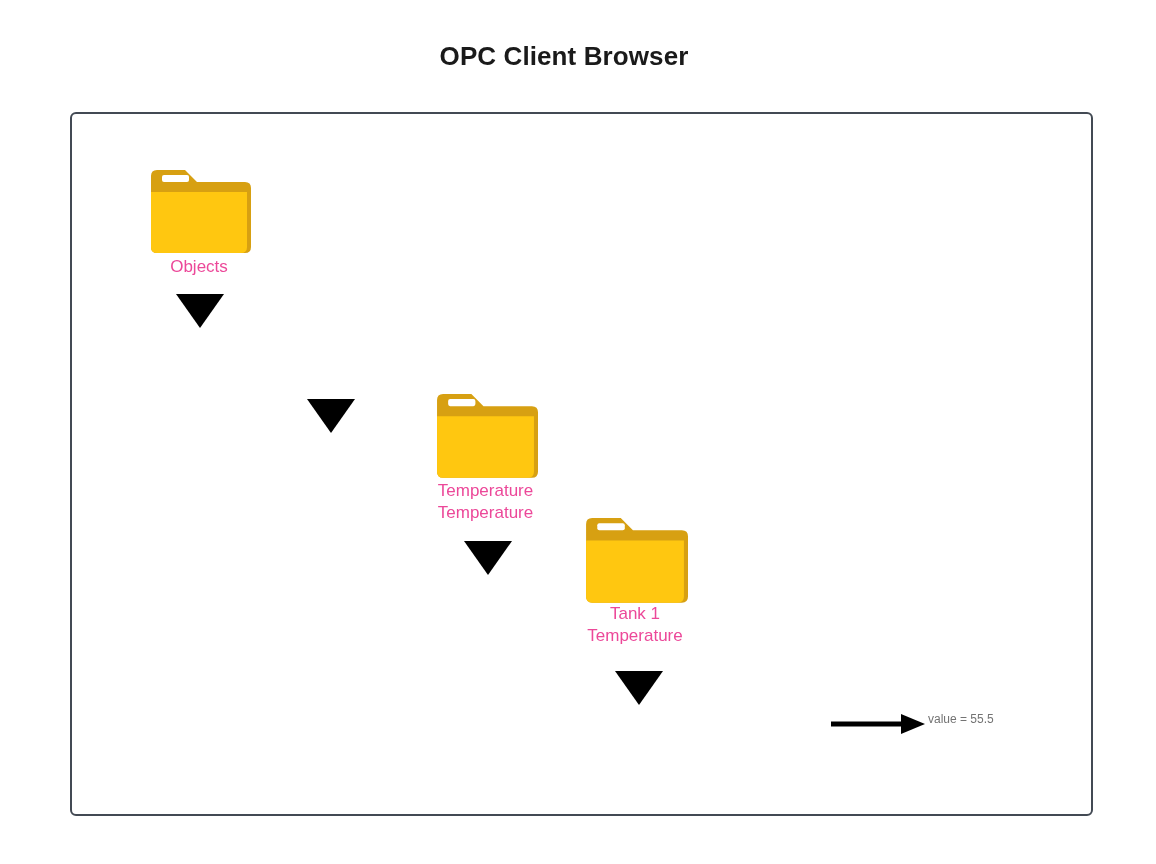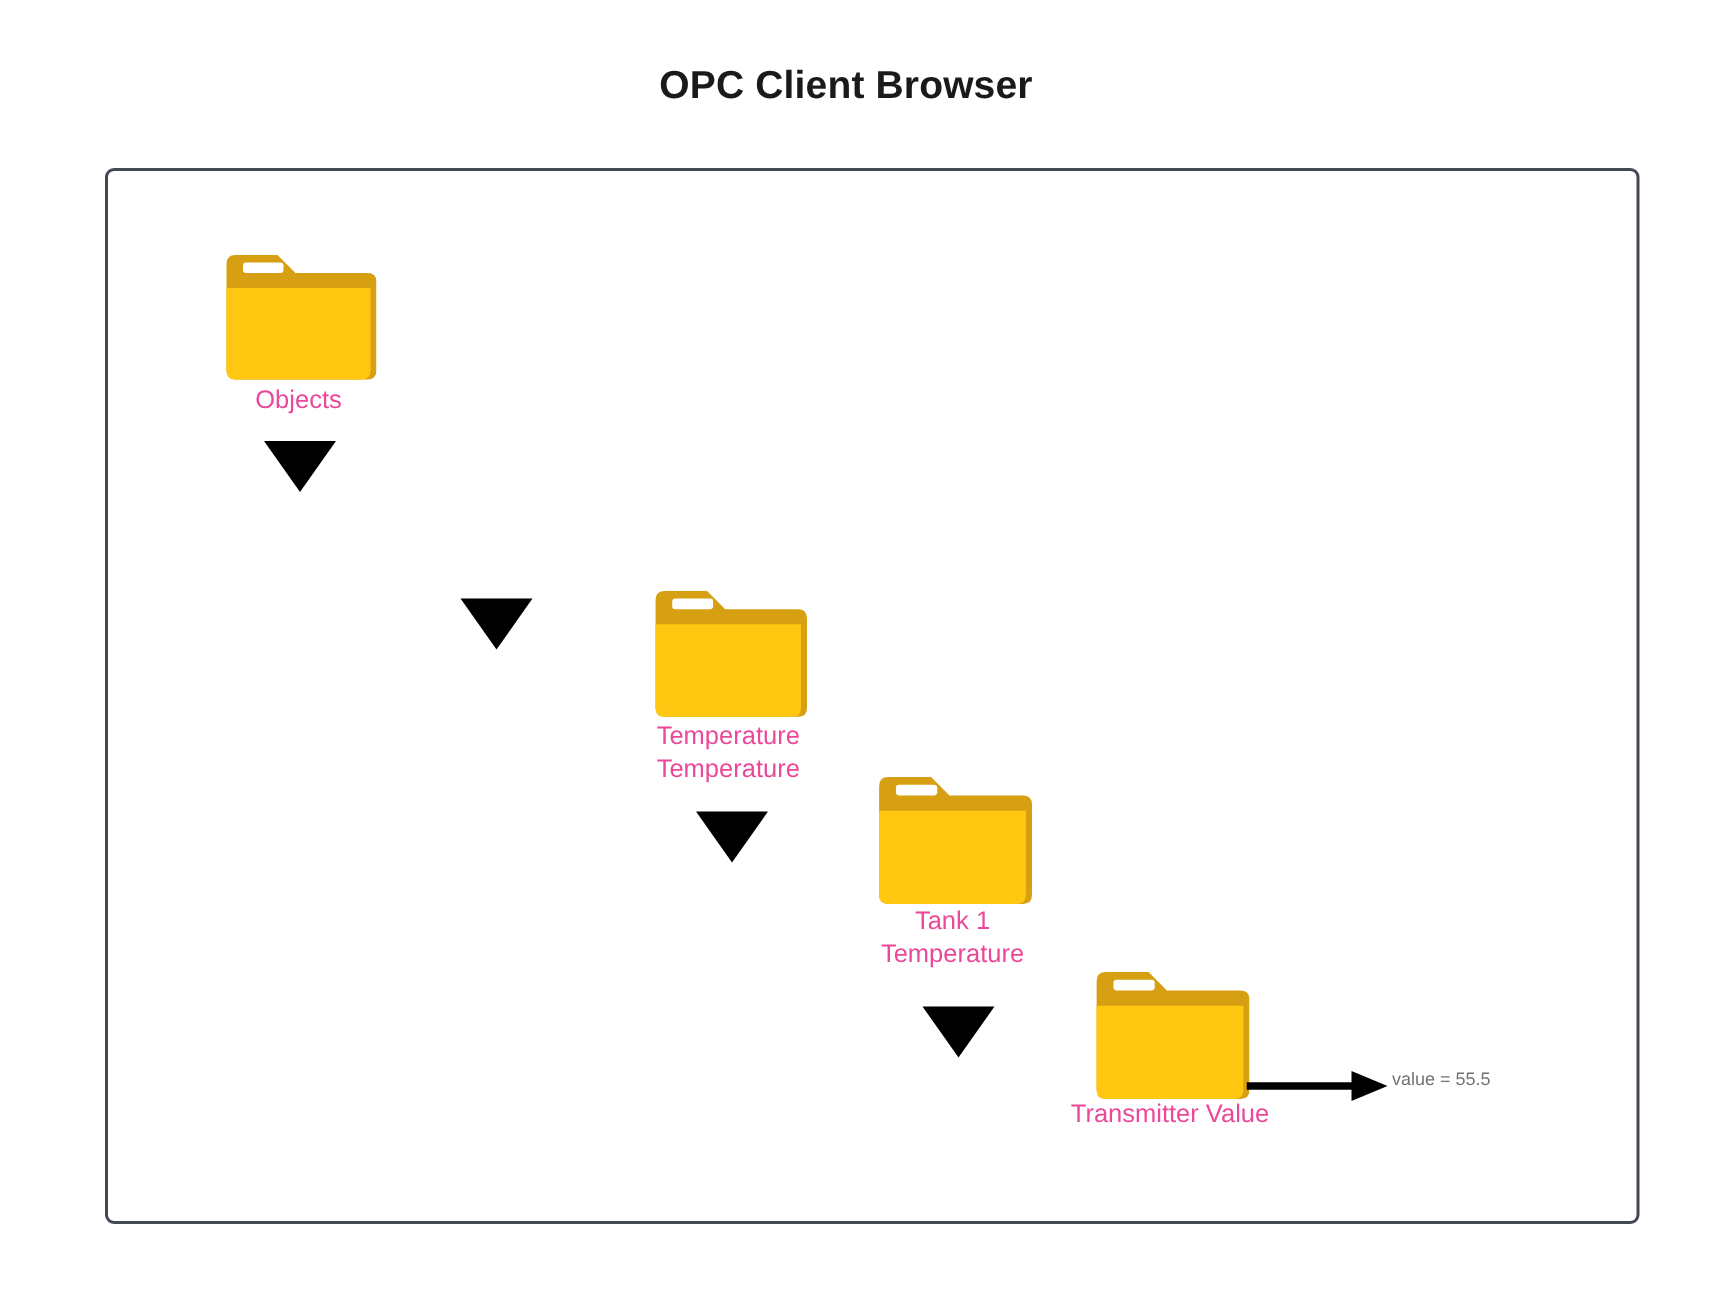--- a/index.html
+++ b/index.html
@@ -164,30 +164,20 @@
         <path d="M4 24 L100 24 L100 79 Q100 85 94 85 L10 85 Q4 85 4 79 Z" fill="#ffc710"></path>
         <rect x="15" y="7" width="27" height="7" rx="2" fill="#ffffff"></rect>
       </svg>
     </div>
     <div class="node-label">
       <div>Tank 1</div>
       <div>Temperature</div>
     </div>
   </div>
 
-  <div class="node" id="node-xmtr-value">
-    <div class="folder">
-      <svg viewBox="0 0 104 87" preserveAspectRatio="none" aria-hidden="true">
-        <path d="M4 8 Q4 2 10 2 L38 2 L50 14 L98 14 Q104 14 104 20 L104 79 Q104 85 98 85 L10 85 Q4 85 4 79 Z" fill="#d7a012"></path>
-        <path d="M4 24 L100 24 L100 79 Q100 85 94 85 L10 85 Q4 85 4 79 Z" fill="#ffc710"></path>
-        <rect x="15" y="7" width="27" height="7" rx="2" fill="#ffffff"></rect>
-      </svg>
-    </div>
-    <div class="node-label">Transmitter Value</div>
-  </div>
 
   <div class="down-arrow" id="arrow-1"></div>
   <div class="down-arrow" id="arrow-2"></div>
   <div class="down-arrow" id="arrow-3"></div>
   <div class="down-arrow" id="arrow-4"></div>
 
   <div id="value-arrow">
     <svg width="96" height="26" viewBox="0 0 96 26" aria-hidden="true">
       <line x1="0" y1="13" x2="74" y2="13" stroke="#000000" stroke-width="5"></line>
       <polygon points="70,3 94,13 70,23" fill="#000000"></polygon>

